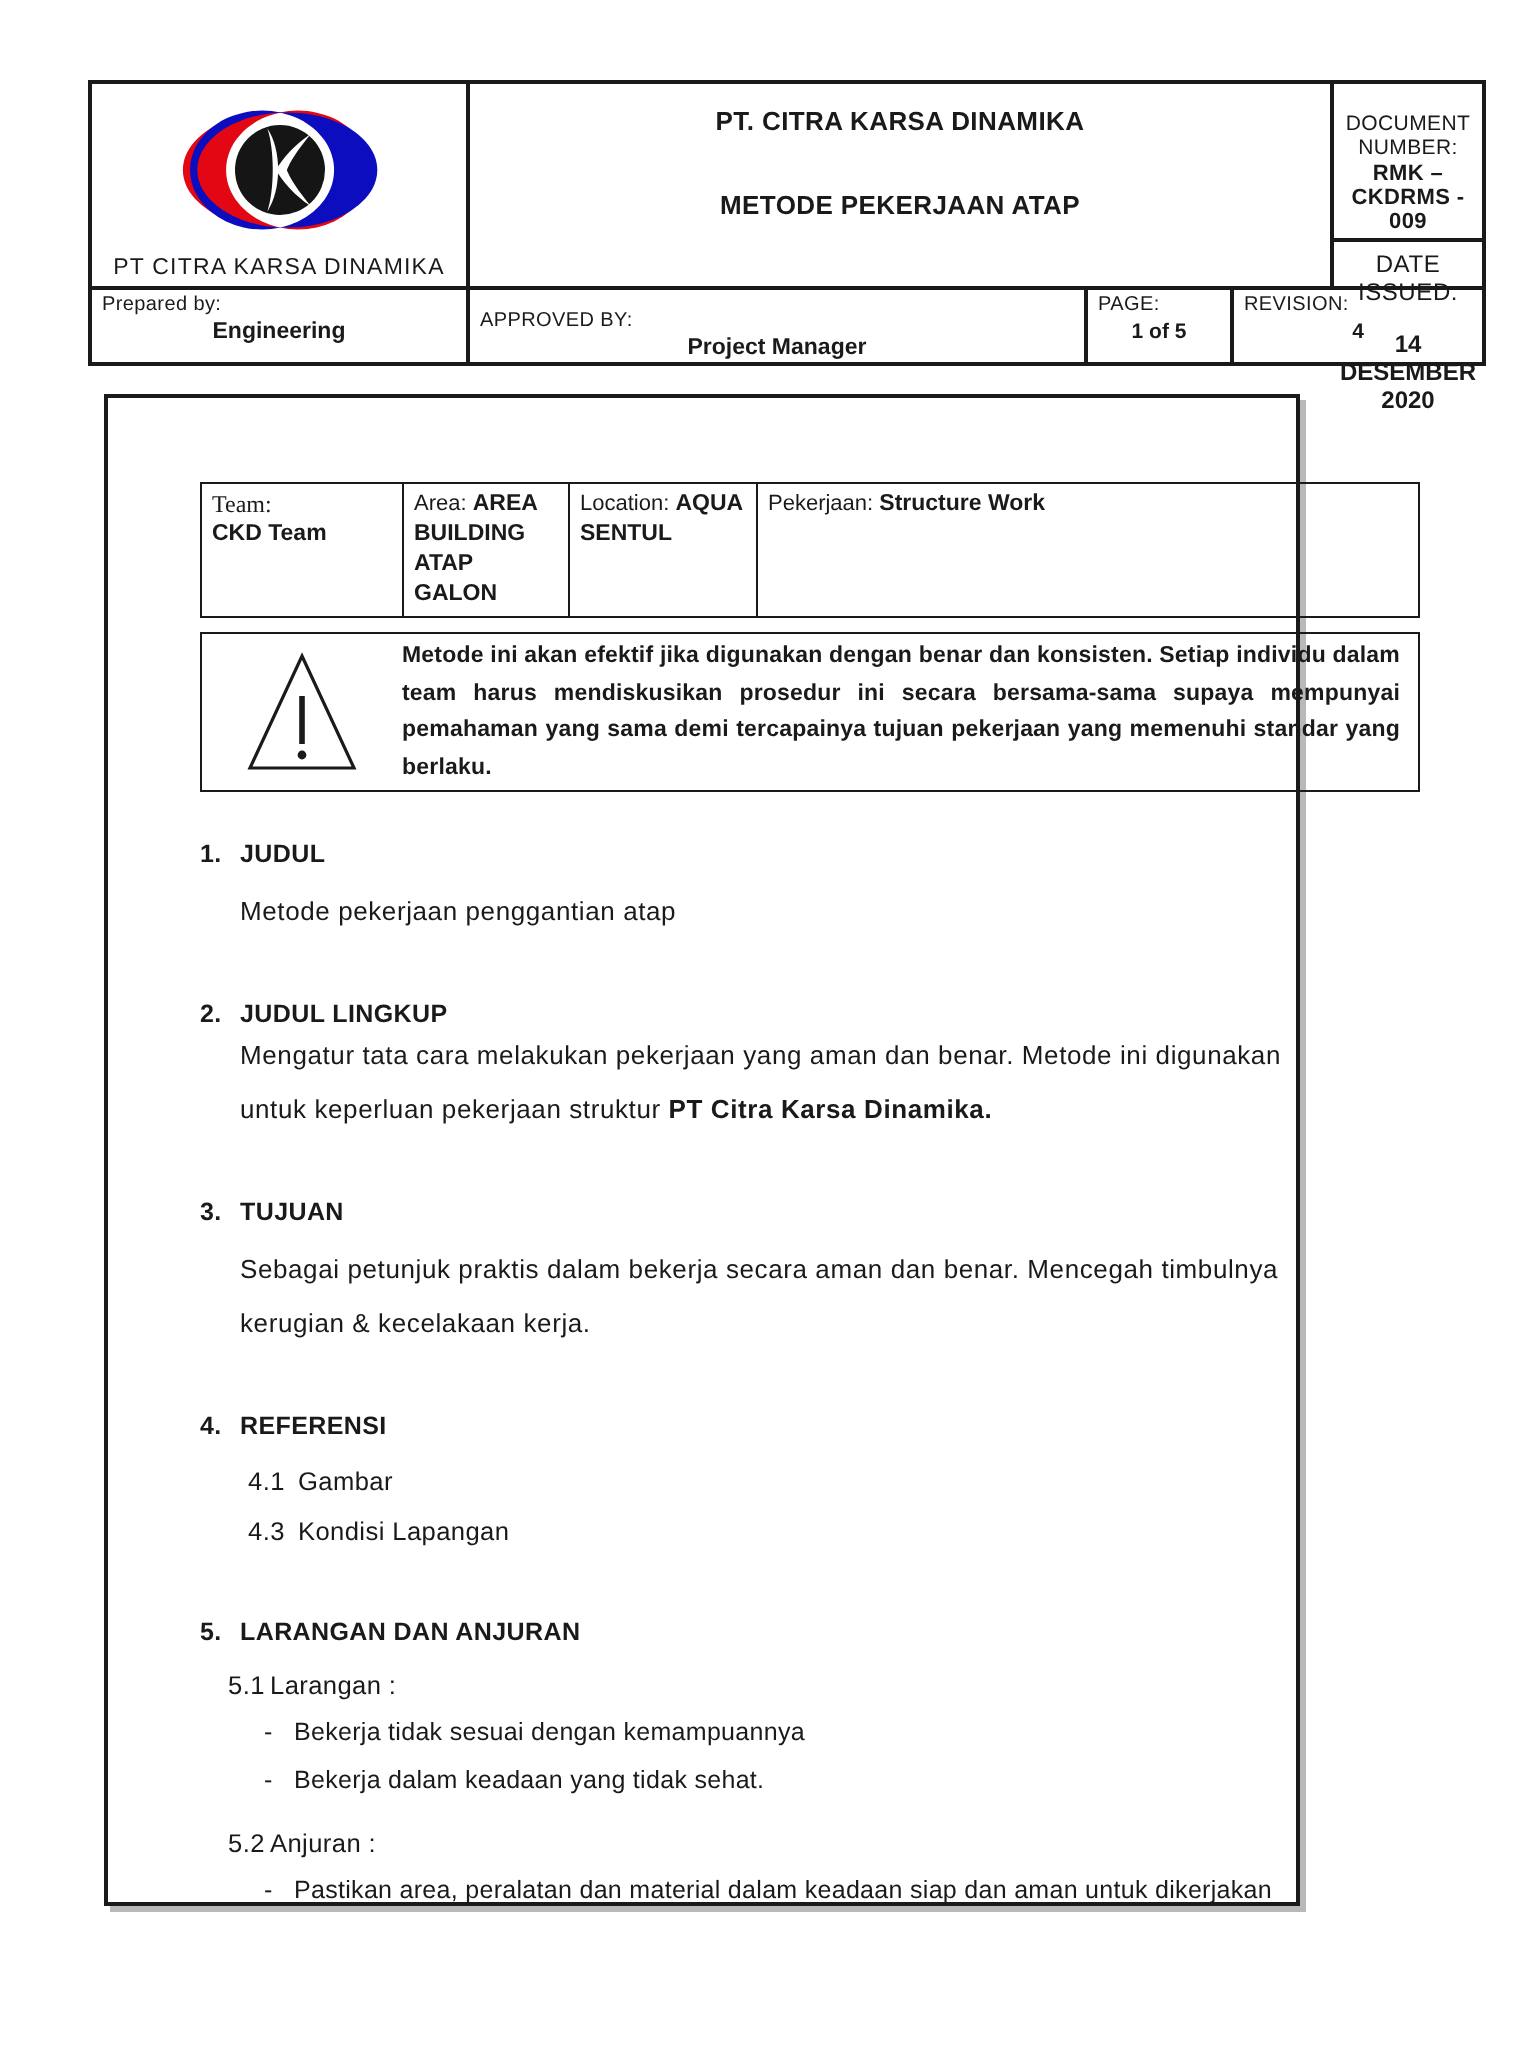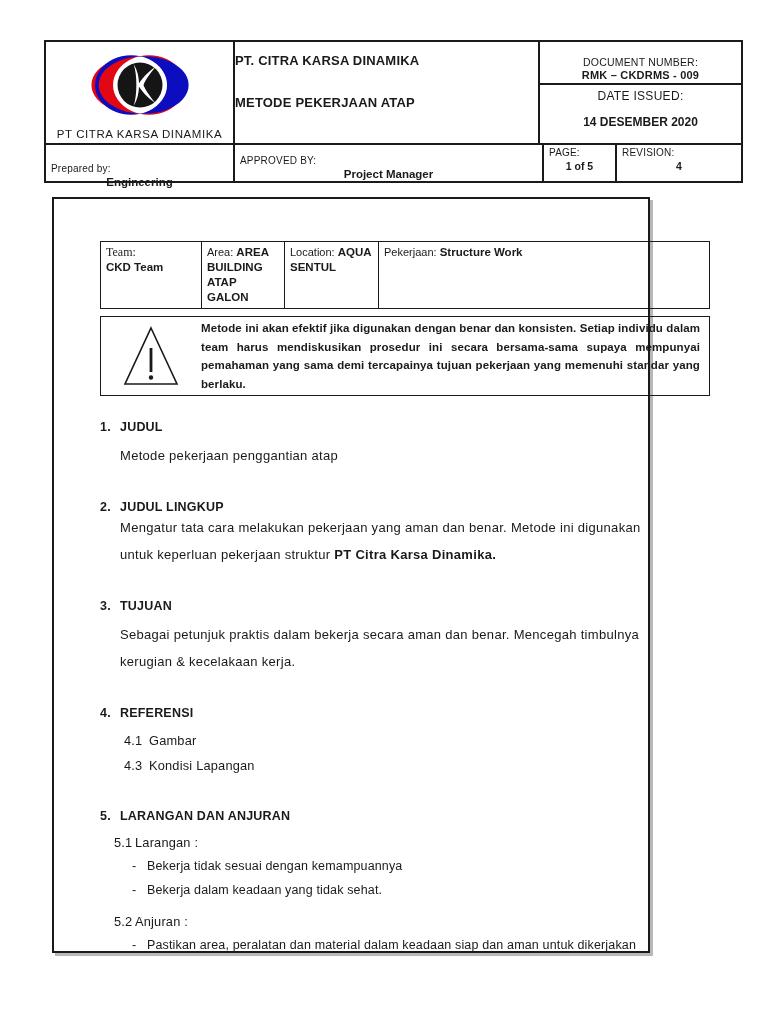--- a/index.html
+++ b/index.html
@@ -6,33 +6,33 @@
   body{width:768px;height:1024px;background:#ffffff;font-family:"Liberation Sans",sans-serif;color:#1a1a1a;}
   .page{position:relative;width:768px;height:1024px;overflow:hidden;background:#fff;}
 
   
   .header-table{position:absolute;left:44px;top:40px;width:699px;border:2px solid #1a1a1a;box-sizing:border-box;background:#fff;}
   .hrow{display:flex;box-sizing:border-box;}
   .hrow.top{height:101px;}
   .hrow.bot{height:38px;border-top:2px solid #1a1a1a;}
   .hcell{box-sizing:border-box;position:relative;}
   .c-logo{width:189px;border-right:2px solid #1a1a1a;}
-  .c-title{width:305px;border-right:2px solid #1a1a1a;text-align:left;padding-top:11px;}
+  .c-title{width:432px;border-right:2px solid #1a1a1a;text-align:center;padding-top:11px;}
   .c-doc{flex:1;display:flex;flex-direction:column;}
   .company-title{font-weight:bold;font-size:13px;letter-spacing:.2px;}
   .doc-title{font-weight:bold;font-size:13px;letter-spacing:.2px;margin-top:27px;}
   .docnum-block{border-bottom:2px solid #1a1a1a;text-align:center;padding:14px 2px 2px;}
   .docnum-label{font-size:10.5px;letter-spacing:.2px;}
   .docnum-value{font-weight:bold;font-size:11px;letter-spacing:.2px;margin-top:1px;}
   .date-block{text-align:center;padding-top:4px;}
   .date-label{font-size:12px;letter-spacing:.3px;}
   .date-value{font-weight:bold;font-size:12px;margin-top:12px;}
   .logo-wrap{display:flex;justify-content:center;padding-top:7px;}
   .logo-caption{position:absolute;bottom:3px;left:0;width:100%;text-align:center;font-size:11.5px;letter-spacing:.6px;}
-  .c-prep{width:189px;border-right:2px solid #1a1a1a;padding:18px 5px;}
+  .c-prep{width:189px;border-right:2px solid #1a1a1a;padding:2px 5px;}
   .c-appr{width:309px;border-right:2px solid #1a1a1a;padding:10px 5px;}
   .c-page{width:73px;border-right:2px solid #1a1a1a;padding:2px 5px;}
   .c-rev{flex:1;padding:2px 5px;}
   .small-label{font-size:10px;letter-spacing:.2px;}
   .cell-value{text-align:center;font-weight:bold;font-size:11.5px;margin-top:2px;}
   .cell-value.plain{font-weight:600;font-size:10.5px;}
 
   
   .main-box{position:absolute;left:52px;top:197px;width:598px;height:756px;border:2px solid #1a1a1a;box-sizing:border-box;background:#fff;box-shadow:3px 3px 0 rgba(125,125,125,.55);}
   .main-inner{padding:42px 0 0 46px;}

